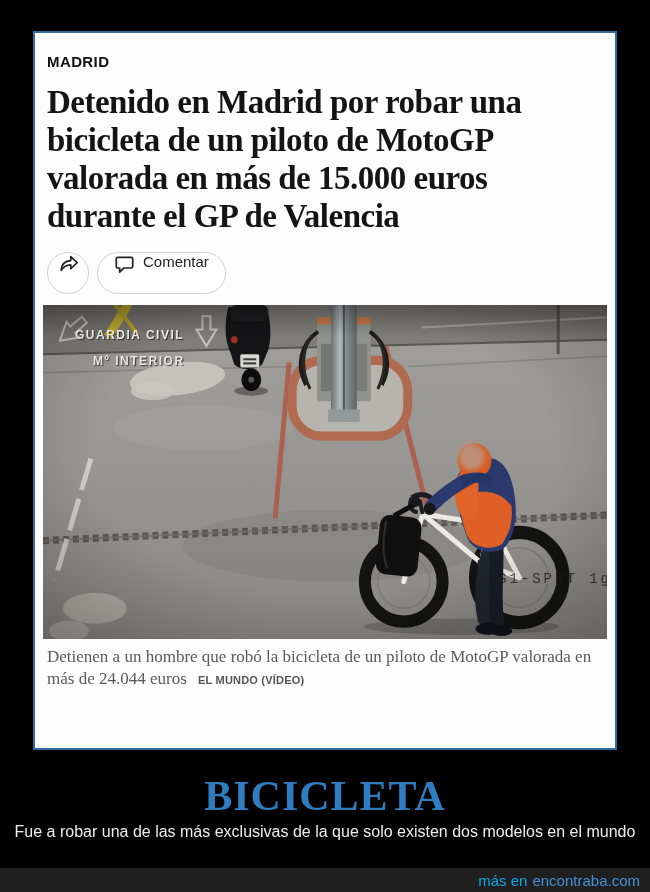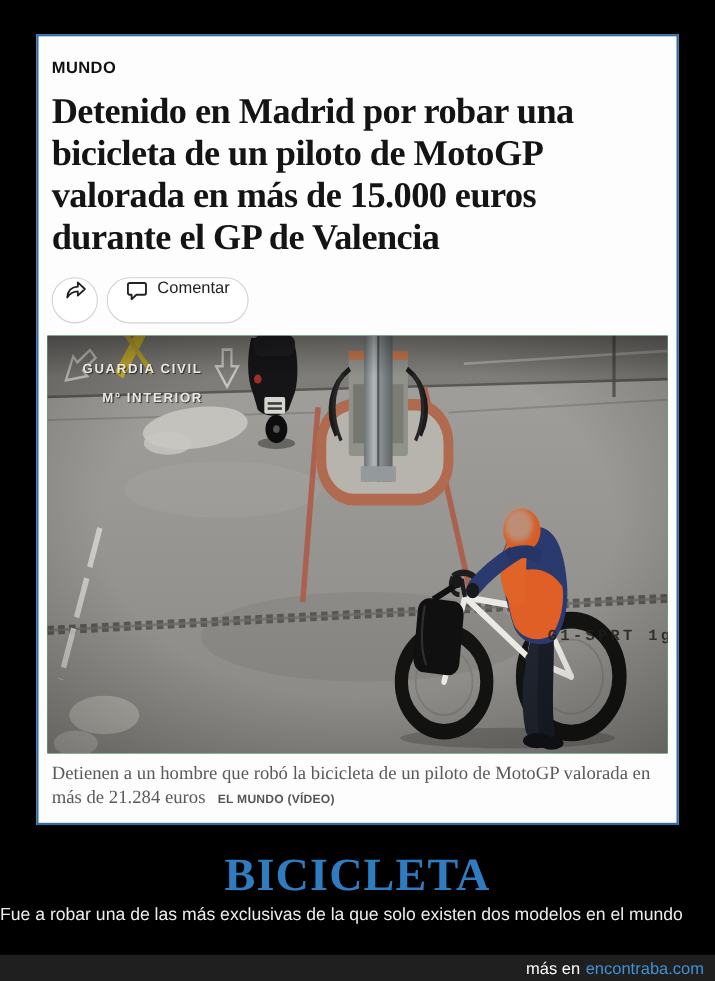--- a/index.html
+++ b/index.html
@@ -29,68 +29,68 @@
   .actions{display:flex;align-items:center;gap:8px;margin:0 0 11px 4px;}
   .btn{
     display:flex;align-items:flex-start;justify-content:center;gap:8px;
     border:1.5px solid #d2d2d2;background:#fff;border-radius:21px;height:42px;
     color:#222;font-size:15px;cursor:pointer;
   }
   .btn-share{width:42px;padding:0;}
   .btn-comment{padding:0 16px;}
   .btn svg{display:block;}
   
-  .photo{position:relative;width:100%;height:380px;overflow:hidden;background:#15803d;}
+  .photo{position:relative;width:100%;height:334px;overflow:hidden;background:#c2410c;}
   .photo svg.scene{position:absolute;left:0;top:0;width:100%;height:100%;}
   .wm{
     position:absolute;color:#e9e7e1;font-weight:bold;letter-spacing:1.5px;
     text-shadow:1px 1px 1px rgba(0,0,0,.65);white-space:nowrap;
   }
   .wm1{left:32px;top:23px;font-size:12px;}
   .wm2{left:50px;top:49px;font-size:12px;}
   .ground-mark{
     position:absolute;left:455px;top:266px;
-    font-family:"Liberation Mono",monospace;font-weight:bold;font-size:14px;
+    font-family:"Liberation Mono",monospace;font-weight:normal;font-size:14px;
     color:rgba(32,29,25,.82);letter-spacing:3px;white-space:nowrap;
   }
   
   .caption{
     font-family:"Liberation Serif",serif;color:#5a5a5a;font-size:17px;
     line-height:1.32;margin:7px 4px 0 4px;
   }
   .caption .credit{
     font-family:"Liberation Sans",sans-serif;font-size:11px;font-weight:bold;
     color:#555;letter-spacing:.2px;margin-left:7px;
   }
   
   .meme-title{
     position:absolute;left:0;top:775px;width:650px;text-align:center;
     font-family:"Liberation Serif",serif;font-size:42px;line-height:1;
     color:#2f7dc0;letter-spacing:1px;font-weight:bold;
   }
   .meme-subtitle{
-    position:absolute;left:0;top:823px;width:650px;text-align:left;
+    position:absolute;left:0;top:823px;width:650px;text-align:center;
     color:#ededed;font-size:16px;
   }
   
   .footer{
     position:absolute;left:0;top:868px;width:650px;height:24px;
     background:#1f1f1f;display:flex;align-items:center;justify-content:flex-end;
     padding-right:10px;box-sizing:border-box;font-size:15px;
   }
-  .footer .prefix{color:#ffffff;margin-right:5px;}
+  .footer .prefix{color:#0ea5e9;margin-right:5px;}
   .footer .site{color:#4191d6;text-decoration:none;cursor:pointer;}
 </style>
 </head>
 <body>
 
 <div class="card">
   <div class="card-inner">
 
-    <div class="kicker">MUNDO</div>
+    <div class="kicker">MADRID</div>
 
     <h1 class="headline">Detenido en Madrid por robar una bicicleta de un piloto de MotoGP valorada en más de 15.000 euros durante el GP de Valencia</h1>
 
 
     <div class="actions">
       <button class="btn btn-share">
         <span>
           <svg width="22" height="22" viewBox="0 0 24 24">
             <path d="M4.5,19 C5,12 9.5,8.6 15,8.3 L15,4 L22,10.6 L15,17.2 L15,12.9 C10.5,13 7,15 4.5,19 Z" fill="none" stroke="#222" stroke-width="1.8" stroke-linejoin="round"></path>
           </svg>
@@ -240,21 +240,21 @@
 
         <rect x="0" y="0" width="566" height="326" fill="url(#vig)"></rect>
         <rect x="0" y="0" width="566" height="32" fill="url(#topShade)"></rect>
       </svg>
       <div class="wm wm1">GUARDIA CIVIL</div>
       <div class="wm wm2">Mº INTERIOR</div>
       <div class="ground-mark">G1-SPRT 1g</div>
     </div>
 
     <div class="caption">
-      <span>Detienen a un hombre que robó la bicicleta de un piloto de MotoGP valorada en más de 21.284 euros</span>
+      <span>Detienen a un hombre que robó la bicicleta de un piloto de MotoGP valorada en más de 24.044 euros</span>
       <span class="credit">EL MUNDO (VÍDEO)</span>
     </div>
 
   </div>
 </div>
 
 <div class="meme-title">BICICLETA</div>
 <div class="meme-subtitle">Fue a robar una de las más exclusivas de la que solo existen dos modelos en el mundo</div>
 
 <div class="footer">

